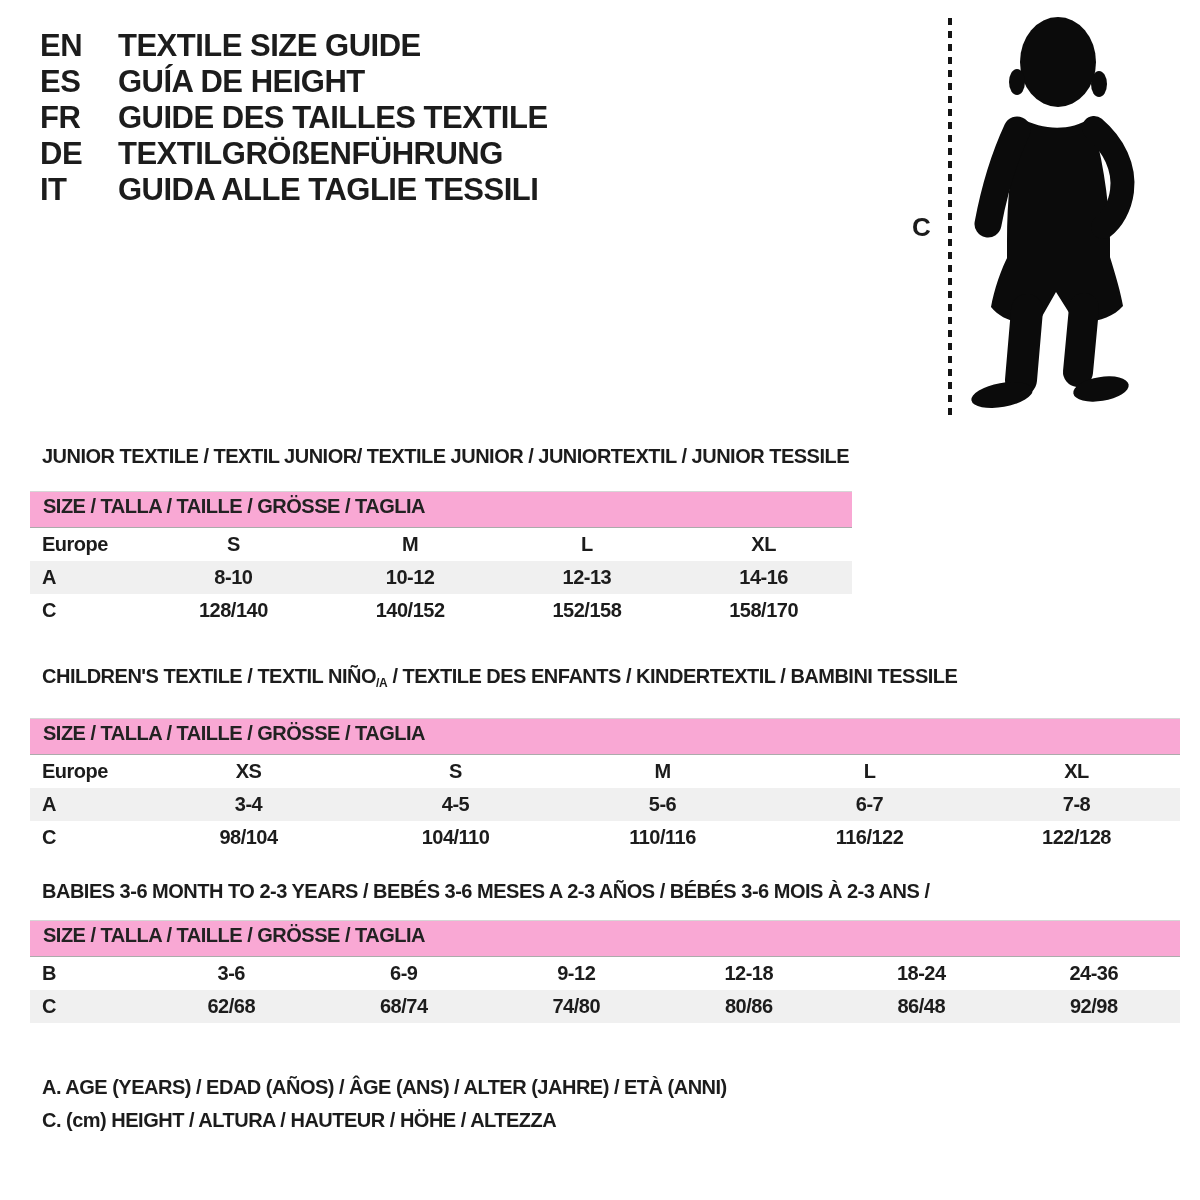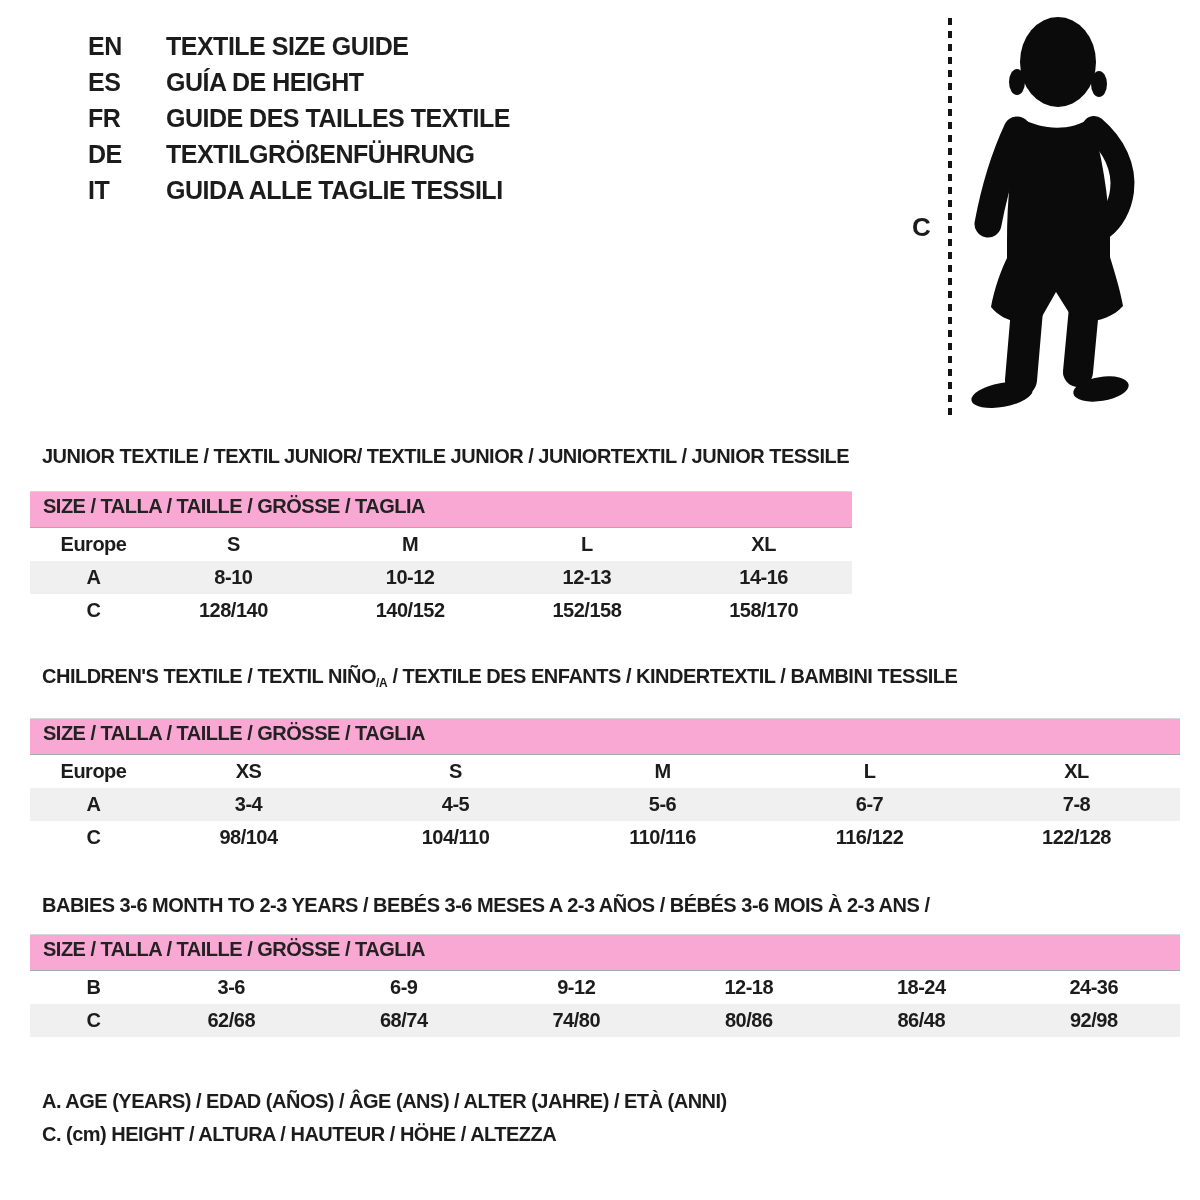--- a/index.html
+++ b/index.html
@@ -4,58 +4,58 @@
 <title>Size Guide</title>
 <style>
   html,body{margin:0;padding:0;}
   body{background:#ffffff;}
   .page{
     position:relative;width:1200px;height:1200px;background:#ffffff;overflow:hidden;
     font-family:"Liberation Sans", sans-serif;color:#1c1c1c;font-weight:700;
   }
   
   .langs{position:absolute;left:40px;top:28px;}
-  .lang-row{display:flex;line-height:36px;font-size:25px;letter-spacing:-0.5px;white-space:nowrap;margin-left:48px;}
+  .lang-row{display:flex;line-height:36px;font-size:31px;letter-spacing:-0.5px;white-space:nowrap;}
   .lang-code{width:78px;flex:0 0 78px;}
   
   .figure{position:absolute;left:0;top:0;width:1200px;height:430px;pointer-events:none;}
   .dashline{
     position:absolute;left:948px;top:18px;width:4px;height:400px;
     background-image:repeating-linear-gradient(to bottom,#141414 0,#141414 7px,transparent 7px,transparent 13px);
   }
   .figure-c{position:absolute;left:912px;top:212px;font-size:26px;letter-spacing:-0.5px;}
   .silhouette{position:absolute;left:963px;top:14px;width:176px;height:404px;}
   
   .content{position:absolute;left:30px;top:430px;width:1150px;}
   .section-heading{
     font-size:20px;line-height:22px;letter-spacing:-0.5px;white-space:nowrap;
     margin:0 0 0 12px;
   }
   .section-heading .subsmall{font-size:12px;vertical-align:-4px;letter-spacing:-0.3px;}
   .h-junior{margin-top:15px;}
   .h-children{margin-top:38px;}
-  .h-babies{margin-top:35px;line-height:32px;}
+  .h-babies{margin-top:21px;line-height:32px;}
   .h-babies .hline{display:block;white-space:nowrap;}
   .size-bar{
     margin-top:24px;height:37px;line-height:29px;background:#f9a8d4;
     border-top:1px solid #d6d6d6;border-bottom:1px solid #ababab;box-sizing:border-box;
     font-size:20px;letter-spacing:-0.5px;color:#222;padding-left:13px;
   }
   .size-bar.tight{margin-top:13px;}
   .sec-junior{width:822px;}
   .sec-full{width:1150px;}
   table.size-table{border-collapse:collapse;table-layout:fixed;}
   .sec-junior table.size-table{width:822px;}
   .sec-full table.size-table{width:1150px;}
   col.col-label{width:115px;}
   table.size-table td{
     height:33px;padding:0;font-size:20px;letter-spacing:-0.5px;font-weight:700;
     text-align:center;vertical-align:middle;
   }
-  table.size-table td.lbl{text-align:center;padding-left:12px;margin-top:12px;}
+  table.size-table td.lbl{text-align:left;padding-left:12px;margin-top:12px;}
   tr.shade{background:#f0f0f0;}
   
   .legend{margin-top:48px;margin-left:12px;}
   .legend-line{font-size:20px;line-height:33px;letter-spacing:-0.5px;white-space:nowrap;}
 </style>
 </head>
 <body>
 
 <div class="page">
 

